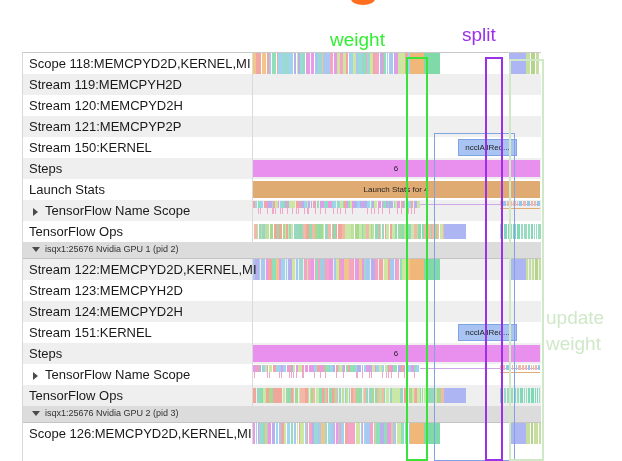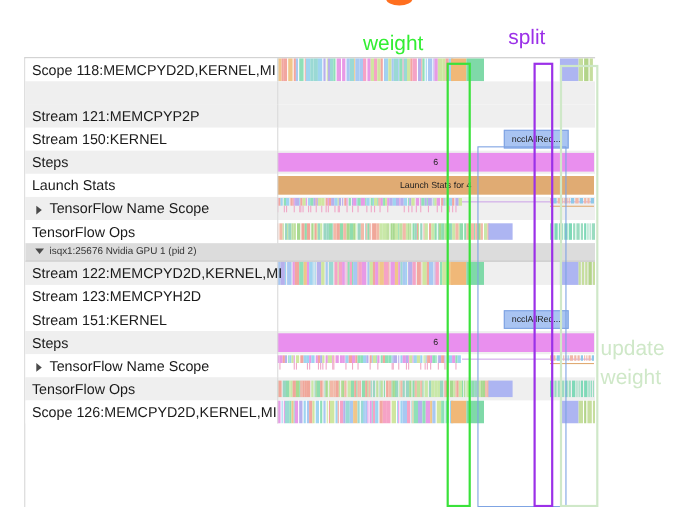--- a/index.html
+++ b/index.html
@@ -155,20 +155,27 @@
           </div>
         </div>
         <div class="gutter"></div>
         <div class="gutter-line"></div>
         <div class="rlabel">Scope 118:MEMCPYD2D,KERNEL,MI</div>
       </div>
       <div class="row alt">
         <div class="track"></div>
         <div class="gutter"></div>
         <div class="gutter-line"></div>
+        <div class="rlabel">Stream 119:MEMCPYH2D</div>
+      </div>
+      <div class="row">
+        <div class="track"></div>
+        <div class="gutter"></div>
+        <div class="gutter-line"></div>
+        <div class="rlabel">Stream 120:MEMCPYD2H</div>
       </div>
       <div class="row alt">
         <div class="track"></div>
         <div class="gutter"></div>
         <div class="gutter-line"></div>
         <div class="rlabel">Stream 121:MEMCPYP2P</div>
       </div>
       <div class="row">
         <div class="track">
           <div class="bar nccl-bar" style="left: 206px; width: 59px;">
@@ -515,20 +522,26 @@
         <div class="gutter"></div>
         <div class="gutter-line"></div>
         <div class="rlabel">Stream 122:MEMCPYD2D,KERNEL,MI</div>
       </div>
       <div class="row">
         <div class="track"></div>
         <div class="gutter"></div>
         <div class="gutter-line"></div>
         <div class="rlabel">Stream 123:MEMCPYH2D</div>
       </div>
+      <div class="row alt">
+        <div class="track"></div>
+        <div class="gutter"></div>
+        <div class="gutter-line"></div>
+        <div class="rlabel">Stream 124:MEMCPYD2H</div>
+      </div>
       <div class="row">
         <div class="track">
           <div class="bar nccl-bar" style="left: 206px; width: 59px;">
             <div class="bar-label">ncclAllRed...</div>
           </div>
         </div>
         <div class="gutter"></div>
         <div class="gutter-line"></div>
         <div class="rlabel">Stream 151:KERNEL</div>
       </div>
@@ -776,20 +789,24 @@
             <i style="left: 279px; width: 3px; top: 3px; height: 15px; background: rgb(127, 217, 184);"></i>
             <i style="left: 283px; width: 1px; top: 3px; height: 15px; background: rgb(127, 217, 184);"></i>
             <i style="left: 285px; width: 1px; top: 3px; height: 15px; background: rgb(127, 217, 184);"></i>
             <i style="left: 287px; width: 1px; top: 3px; height: 15px; background: rgb(154, 220, 192);"></i>
           </div>
         </div>
         <div class="gutter"></div>
         <div class="gutter-line"></div>
         <div class="rlabel">TensorFlow Ops</div>
       </div>
+      <div class="grp-header">
+        <div class="caret"></div>
+        <div class="gtitle">isqx1:25676 Nvidia GPU 2 (pid 3)</div>
+      </div>
       <div class="row">
         <div class="track">
           <div class="ticks">
             <i style="left: 0px; width: 3px; background: rgb(231, 154, 230);"></i>
             <i style="left: 4px; width: 1px; background: rgb(159, 212, 240);"></i>
             <i style="left: 6px; width: 1px; background: rgb(231, 154, 230);"></i>
             <i style="left: 7px; width: 4px; background: rgb(154, 217, 212);"></i>
             <i style="left: 11px; width: 2px; background: rgb(143, 224, 184);"></i>
             <i style="left: 13px; width: 2px; background: rgb(240, 198, 138);"></i>
             <i style="left: 15px; width: 1px; background: rgb(154, 217, 212);"></i>

